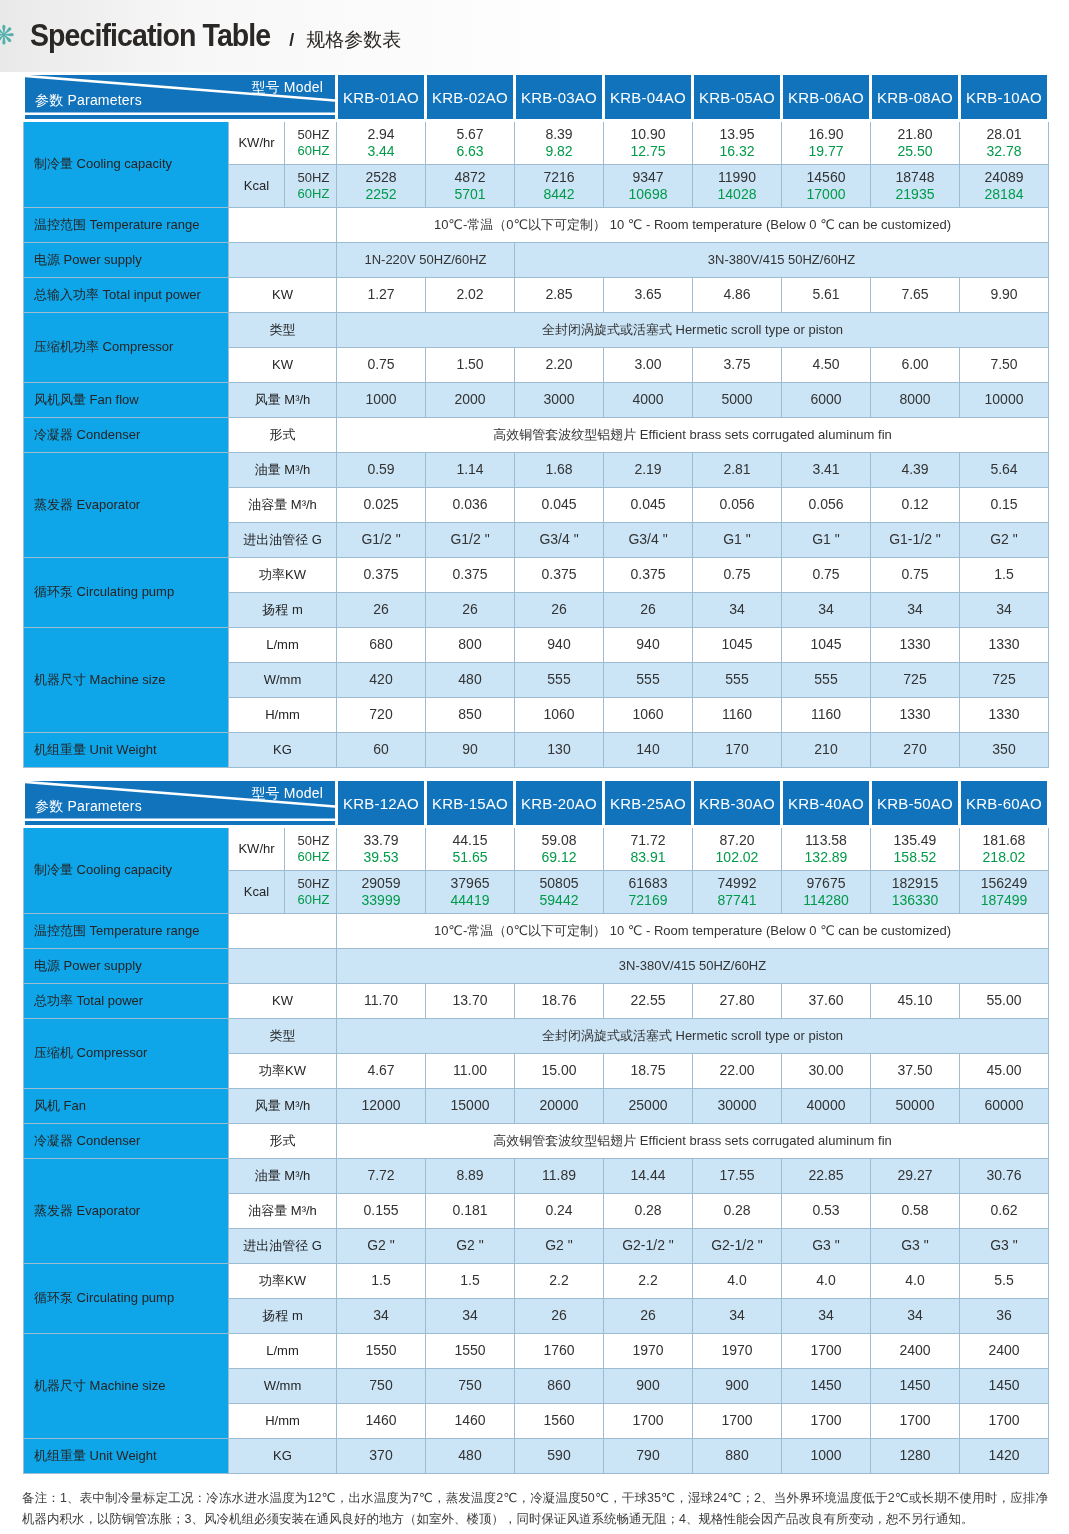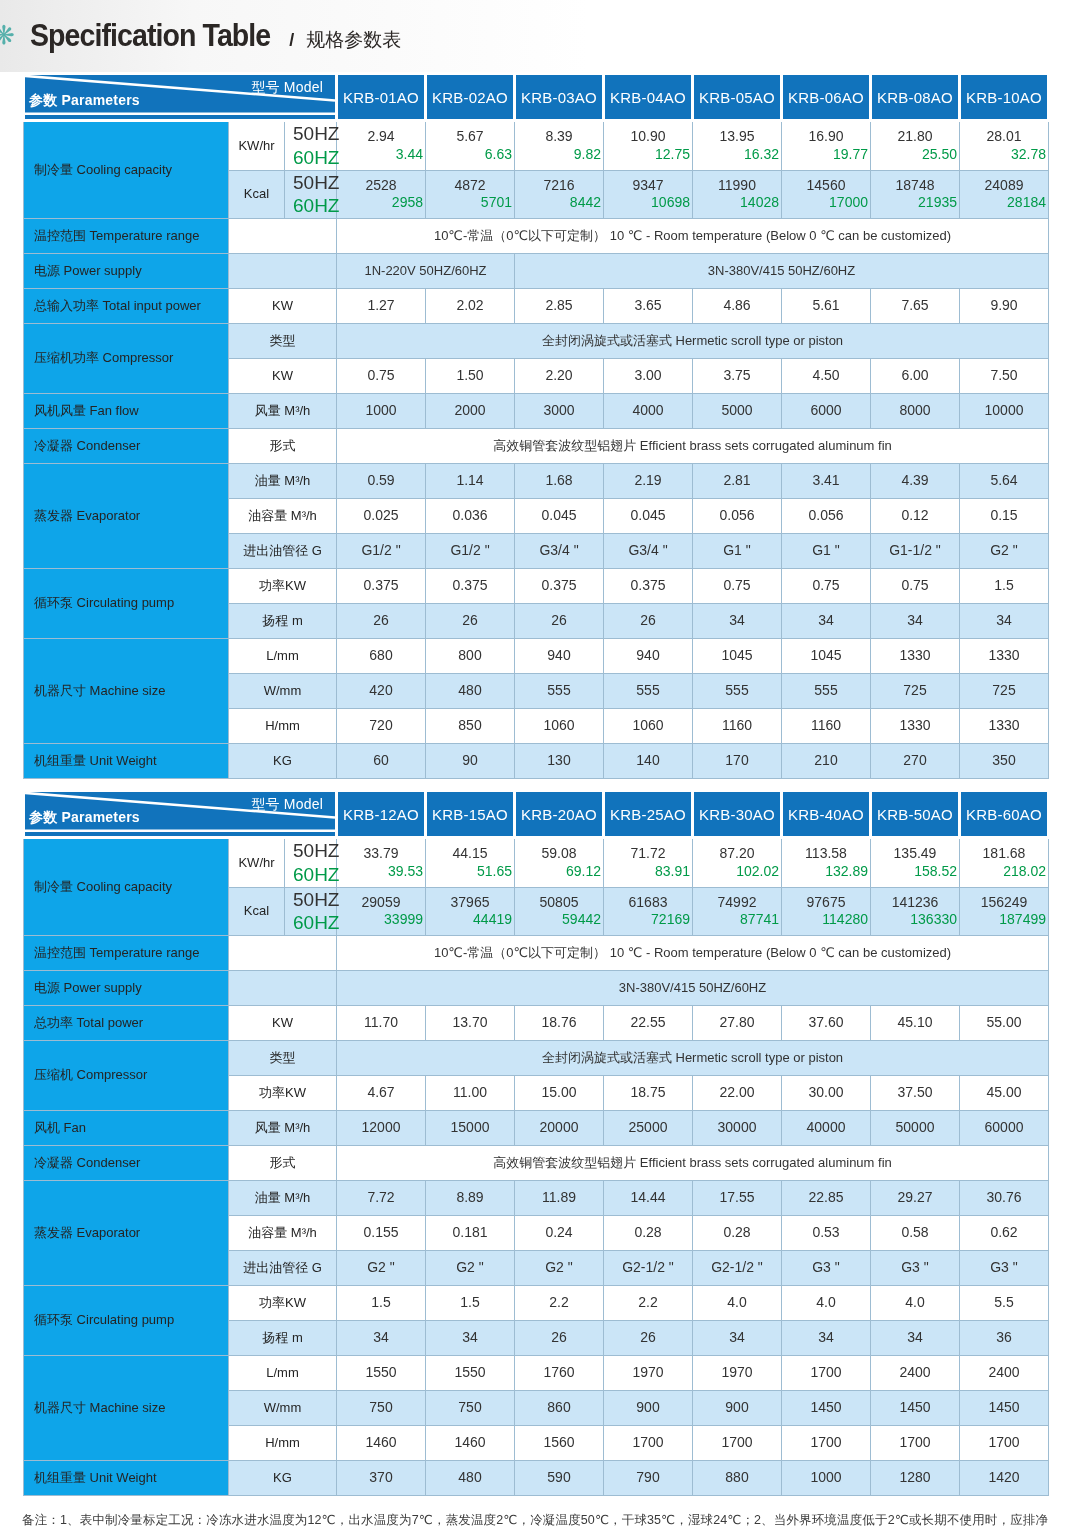--- a/index.html
+++ b/index.html
@@ -20,35 +20,35 @@
   .spec-table{
     border-collapse:collapse;table-layout:fixed;width:1026px;margin:0 0 10px 22px;
   }
   .spec-table th{
     background:#1173bc;color:#ffffff;font-weight:400;font-size:15px;
     border:3px solid #ffffff;height:44px;padding:0;letter-spacing:.2px;
   }
   .spec-table th.corner{position:relative;}
   .corner-svg{position:absolute;left:0;top:0;width:100%;height:100%;display:block;}
   .corner-top{position:absolute;top:4px;right:12px;font-size:14px;}
-  .corner-bottom{position:absolute;bottom:9px;left:4px;font-size:14px;font-weight:bold;}
+  .corner-bottom{position:absolute;bottom:9px;left:10px;font-size:14px;}
   .spec-table td{
     border:1px solid #9dbcd2;text-align:center;font-size:14px;color:#333;
     padding:0 2px;height:34px;line-height:1.25;
   }
   tr.dual td{height:42px;}
   td.label-cell{
     background:#0ea5e9;text-align:left;padding-left:10px;font-size:13px;color:#242424;
   }
   td.unit-cell{font-size:13px;color:#242424;}
-  td.hz-cell{font-size:19px;padding-left:8px;}
+  td.hz-cell{font-size:13px;padding-left:8px;}
   tr.bg-blue td.data{background:#cbe5f7;}
   tr.bg-white td.data{background:#ffffff;}
   td.span-cell{font-size:13px;}
-  .v60{color:#009a48;text-align:right;}
+  .v60{color:#009a48;}
   .notes{margin:14px 38px 0 22px;width:1026px;}
   .note-zh{margin:0;font-size:12.5px;line-height:1.65;color:#3a3a3a;text-align:justify;}
 </style>
 </head>
 <body>
 
 <div class="page">
   <header class="title-bar">
     <span class="logo">❋</span>
     <h1>
@@ -135,21 +135,21 @@
             </td>
           </tr>
           <tr class="dual bg-blue">
             <td class="unit-cell data">Kcal</td>
             <td class="hz-cell data">
               <div>50HZ</div>
               <div class="v60">60HZ</div>
             </td>
             <td class="data">
               <div>2528</div>
-              <div class="v60">2958</div>
+              <div class="v60">2252</div>
             </td>
             <td class="data">
               <div>4872</div>
               <div class="v60">5701</div>
             </td>
             <td class="data">
               <div>7216</div>
               <div class="v60">8442</div>
             </td>
             <td class="data">
@@ -433,21 +433,21 @@
             </td>
             <td class="data">
               <div>74992</div>
               <div class="v60">87741</div>
             </td>
             <td class="data">
               <div>97675</div>
               <div class="v60">114280</div>
             </td>
             <td class="data">
-              <div>141236</div>
+              <div>182915</div>
               <div class="v60">136330</div>
             </td>
             <td class="data">
               <div>156249</div>
               <div class="v60">187499</div>
             </td>
           </tr>
           <tr class="bg-white">
             <td class="label-cell" rowspan="1">温控范围 Temperature range</td>
             <td class="unit-cell data" colspan="2"></td>

